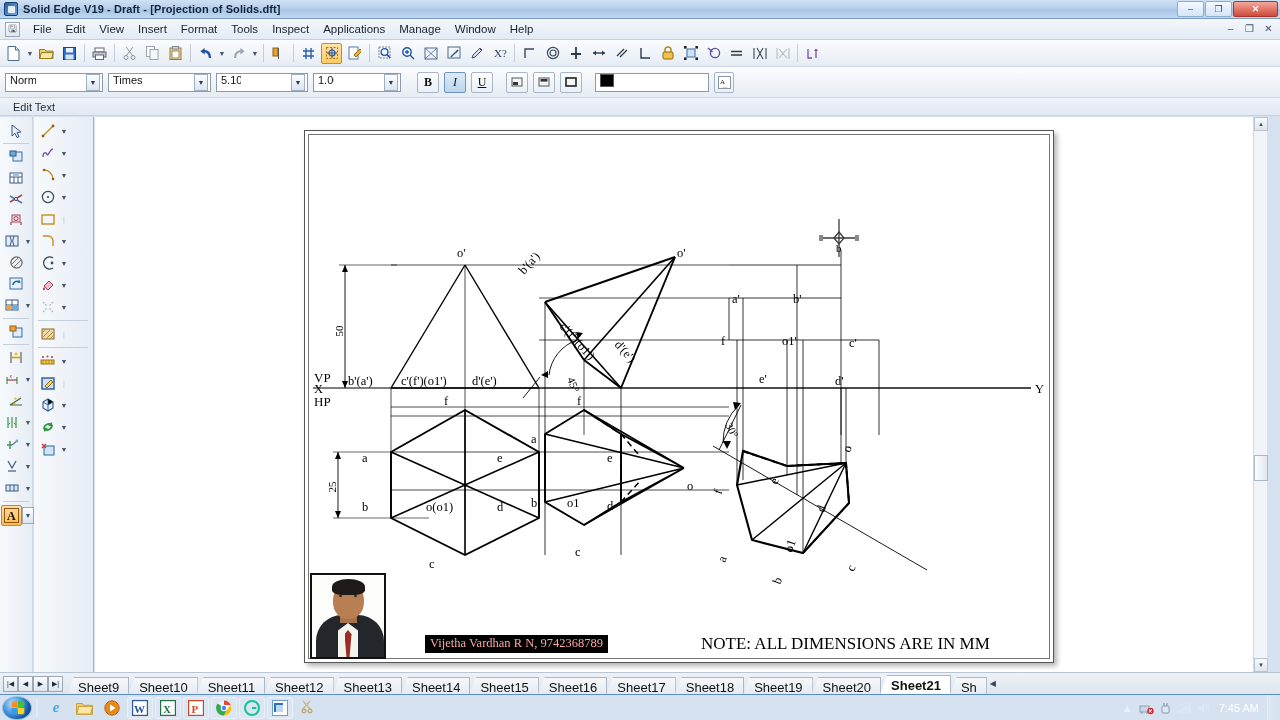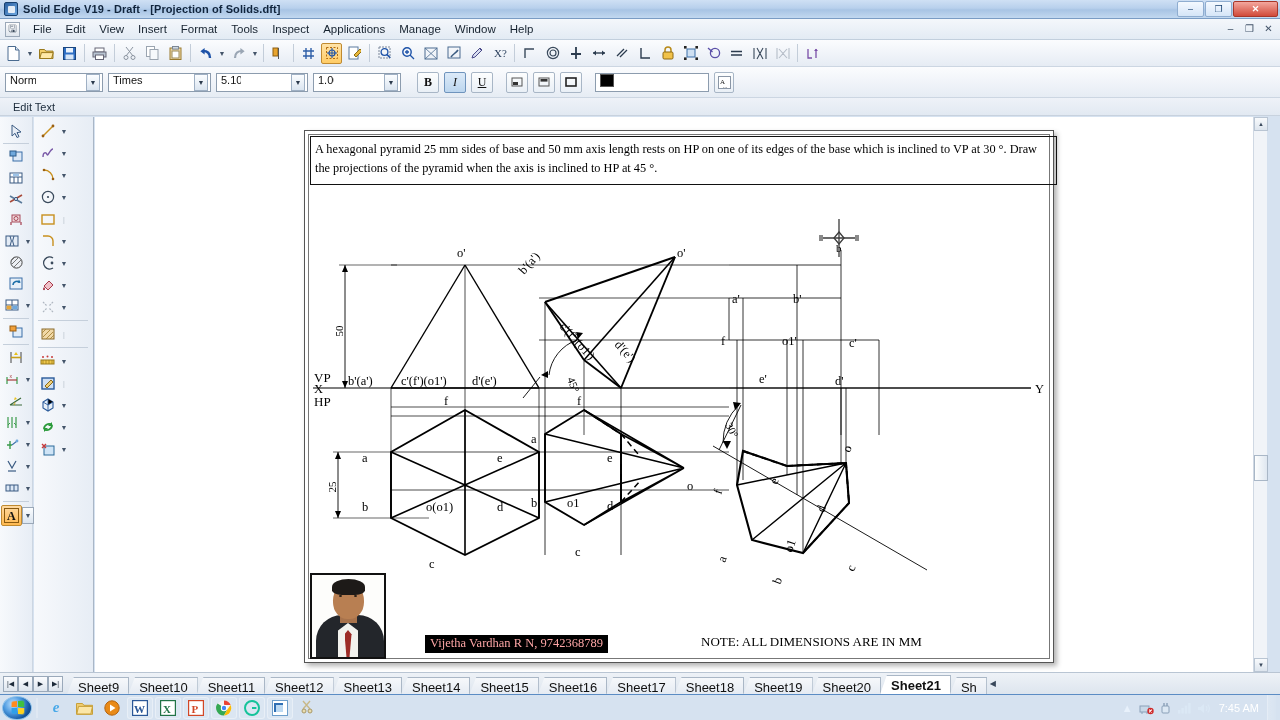--- a/index.html
+++ b/index.html
@@ -203,21 +203,21 @@
   .ph-eye{ position:absolute;width:3px;height:2px;background:#241c15;border-radius:50%;bottom:60px;}
 
   
   .nameplate{
     position:absolute;left:116px;top:500px;
     background:#000;color:#fca5a5;font-family:"Liberation Serif",serif;font-size:12.5px;
     padding:1px 5px 2px 5px;white-space:nowrap;
   }
   .notetext{
     position:absolute;left:392px;top:499px;
-    font-family:"Liberation Serif",serif;font-size:13px;color:#000;white-space:nowrap;
+    font-family:"Liberation Serif",serif;font-size:17px;color:#000;white-space:nowrap;
   }
 
   
   #tabsbar{
     position:absolute;left:0;top:672px;width:1280px;height:22px;
     background:linear-gradient(to bottom,#eef2f7,#dde5ee);
     border-top:1px solid #b9c5d3;
     display:flex;align-items:center;
   }
   .navbtns{ display:flex;align-items:center;margin-left:3px;}
@@ -860,21 +860,20 @@
         </svg>
   </div>
       <div class="vcaret">▼</div>
     </div>
 </div>
 
 <div id="canvasArea">
   <div id="sheet">
     <div id="sheetInner">
 
-      <div class="probbox">A hexagonal pyramid 25 mm sides of base and 50 mm axis length rests on HP on one of its edges of the base which is inclined to VP at 30 °. Draw the projections of the pyramid when the axis is inclined to HP at 45 °.</div>
 
       <svg id="draw" viewBox="0 0 750 533">
         <g stroke="#000" fill="none" stroke-width="1" shape-rendering="geometricPrecision">
 
           <line x1="4" y1="253" x2="722" y2="253" stroke-width="1.2"></line>
 
           <line x1="82" y1="253" x2="82" y2="381" stroke-width=".7"></line>
           <line x1="230" y1="253" x2="230" y2="381" stroke-width=".7"></line>
           <line x1="156" y1="130" x2="156" y2="385" stroke-width=".7"></line>
           <line x1="82" y1="130" x2="230" y2="130" stroke-width=".7"></line>

